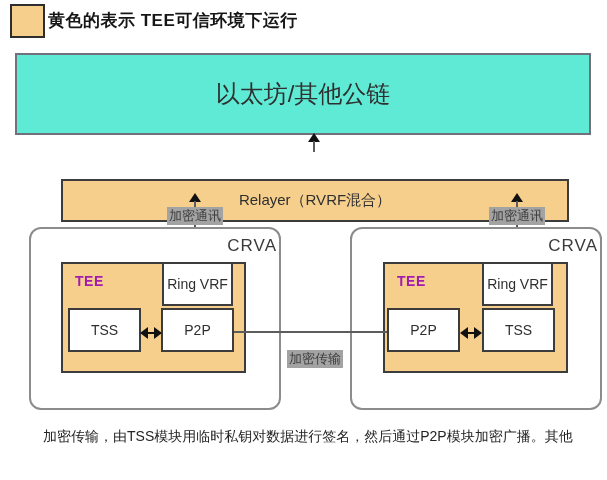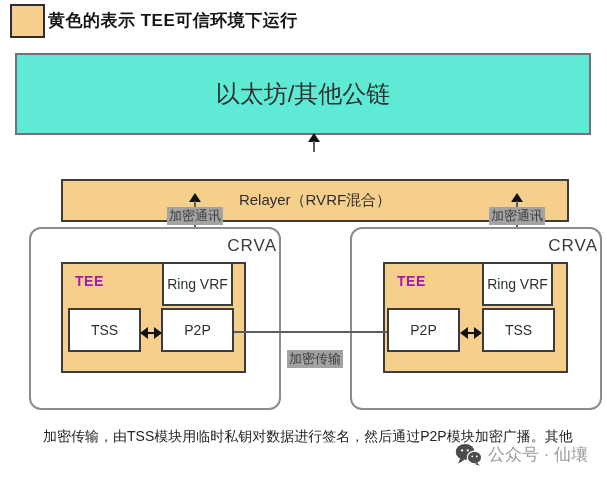--- a/index.html
+++ b/index.html
@@ -108,29 +108,14 @@
     <span class="hr"></span>
   </div>
 
   <div class="abs hline" style="left:234px;top:331px;width:153px;"></div>
   <div class="abs edge-label" style="left:287px;top:325px;margin-top:25px;">加密传输</div>
 
   <div class="abs footnote">
     <div>加密传输，由TSS模块用临时私钥对数据进行签名，然后通过P2P模块加密广播。其他</div>
   </div>
 
-  <div class="abs watermark">
-    <span>
-      <svg width="27" height="23" viewBox="0 0 36 30">
-        <ellipse cx="13.5" cy="11.5" rx="12.5" ry="10.5" fill="#4c4c4c"></ellipse>
-        <path d="M7 20 L4 27 L13 22 Z" fill="#4c4c4c"></path>
-        <ellipse cx="26" cy="19" rx="9.5" ry="8.5" fill="#4c4c4c" stroke="#ffffff" stroke-width="1.6"></ellipse>
-        <path d="M30 26 L33 30 L26 27.5 Z" fill="#4c4c4c"></path>
-        <circle cx="9.5" cy="9.5" r="1.5" fill="#ffffff"></circle>
-        <circle cx="17" cy="9.5" r="1.5" fill="#ffffff"></circle>
-        <circle cx="23" cy="17.5" r="1.2" fill="#ffffff"></circle>
-        <circle cx="29" cy="17.5" r="1.2" fill="#ffffff"></circle>
-      </svg>
-    </span>
-    <span>公众号 · 仙壤</span>
-  </div>
 
 </div>
 
 </body></html>

